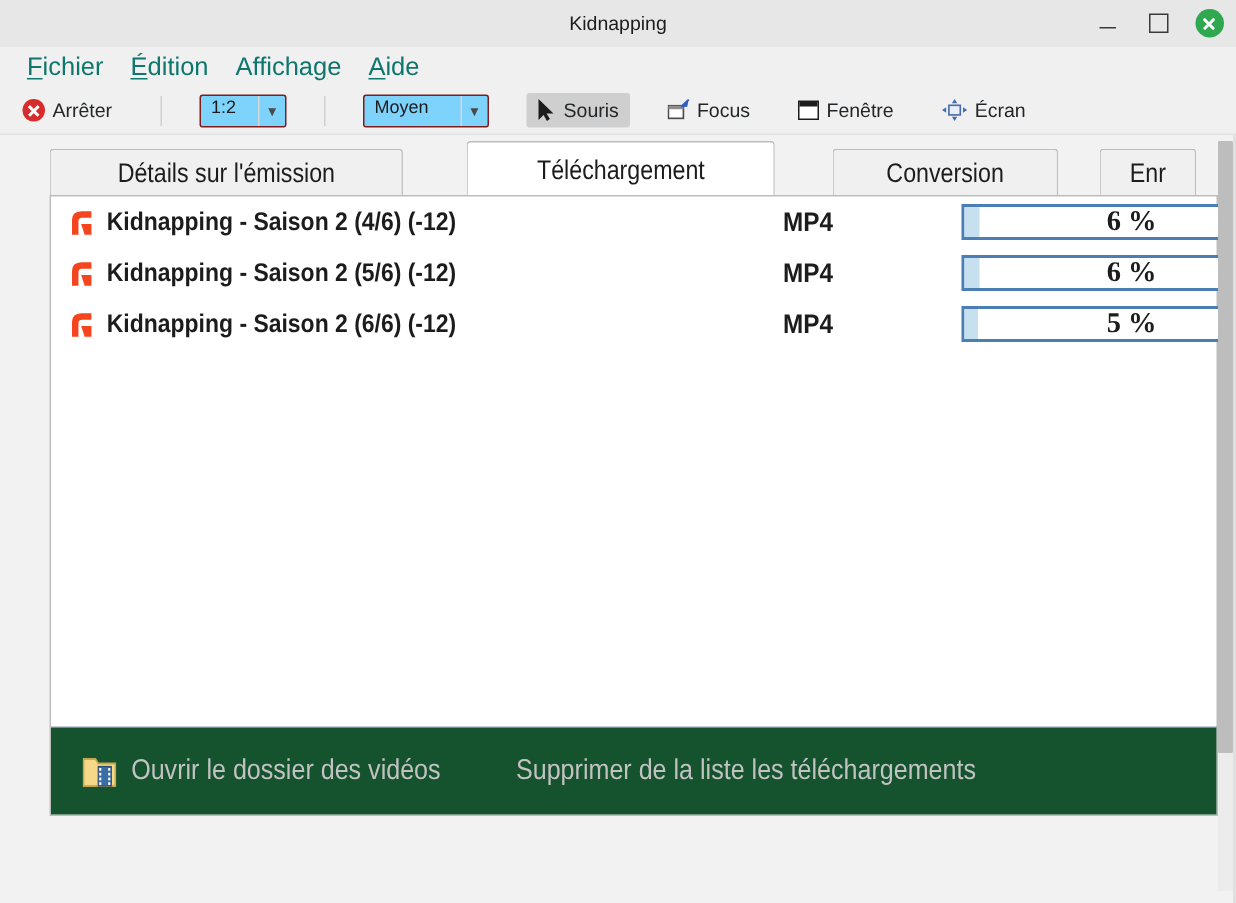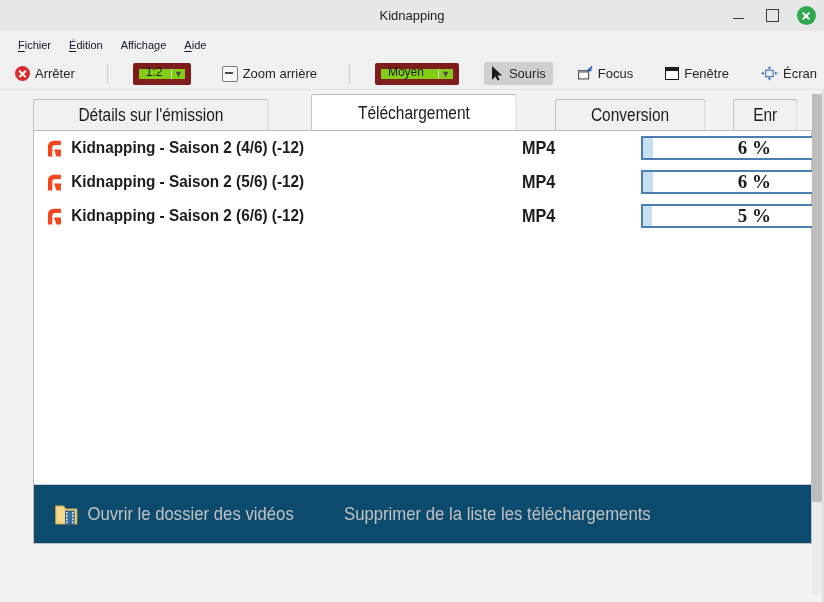--- a/index.html
+++ b/index.html
@@ -56,21 +56,21 @@
   .close-circle::after  { transform: rotate(-45deg); }
 
   
   .menubar {
     position: absolute; left: 0; top: 31px; width: 824px; height: 27px;
     background: #f0f0f0;
     display: flex; align-items: center;
     padding-left: 9px; box-sizing: border-box;
   }
   .menu-item {
-    font-size: 11px; color: #0f172a;
+    font-size: 17px; color: #0f766e;
     padding: 3px 9px; cursor: default;
     white-space: nowrap;
   }
   .menu-item u { text-decoration: underline; text-underline-offset: 2px; }
 
   
   .toolbar {
     position: absolute; left: 0; top: 58px; width: 824px; height: 32px;
     background: #f0f0f0;
     border-bottom: 1px solid #e2e2e2;
@@ -119,23 +119,23 @@
     border: 1.6px solid #1c1c1c; background: #fff; box-sizing: border-box;
     position: relative;
   }
   .ic-window::before {
     content: ""; position: absolute; left: 0; top: 0; right: 0; height: 3px;
     background: #1c1c1c;
   }
   .ic-screen { flex: none; }
 
   .combo {
-    display: flex; align-items: flex-end;
-    height: 22px; background: #84cc16;
-    border: 6px solid #7f1d1d; border-radius: 2px;
+    display: flex; align-items: flex-start;
+    height: 22px; background: #7dd3fc;
+    border: 1px solid #7f1d1d; border-radius: 2px;
     font-size: 12px; color: #1c1c1c;
     box-sizing: border-box; cursor: default;
   }
   .combo .combo-val {
     padding: 0 7px; white-space: nowrap;
   }
   .combo .combo-arrow {
     width: 19px; height: 100%;
     display: flex; align-items: center; justify-content: center;
     border-left: 1px solid #d6d6d6;
@@ -247,21 +247,21 @@
     display: flex; align-items: center; justify-content: flex-end;
     padding-right: 46px;
     font-family: "Liberation Serif", serif;
     font-size: 19px; color: #1c1c1c;
   }
 
   
   .panel-footer {
     position: absolute; left: 0; right: 0; bottom: 0;
     height: 58px;
-    background: #0c4a6e;
+    background: #14532d;
     border-top: 1px solid #c9cde0;
     display: flex; align-items: center;
   }
   .footer-btn {
     display: flex; align-items: center; gap: 10px;
     font-size: 19px; color: #c2c2c2;
     transform: scaleX(0.88); transform-origin: left center;
     white-space: nowrap; cursor: default;
   }
   .fb-open { margin-left: 20px; }
@@ -321,24 +321,20 @@
     </div>
 
     <div class="tb-sep"></div>
 
 
     <div class="combo combo-zoom">
       <span class="combo-val">1:2</span>
       <span class="combo-arrow">▼</span>
     </div>
 
-    <div class="tb-btn" style="margin-left:6px;">
-      <span class="ic-minus"></span>
-      <span>Zoom arrière</span>
-    </div>
 
     <div class="tb-sep"></div>
 
     <div class="combo combo-size">
       <span class="combo-val">Moyen</span>
       <span class="combo-arrow">▼</span>
     </div>
 
     <div class="tb-btn active" style="margin-left:7px;align-items:flex-end;">
       <svg class="ic-cursor" width="13" height="15" viewBox="0 0 13 15">

